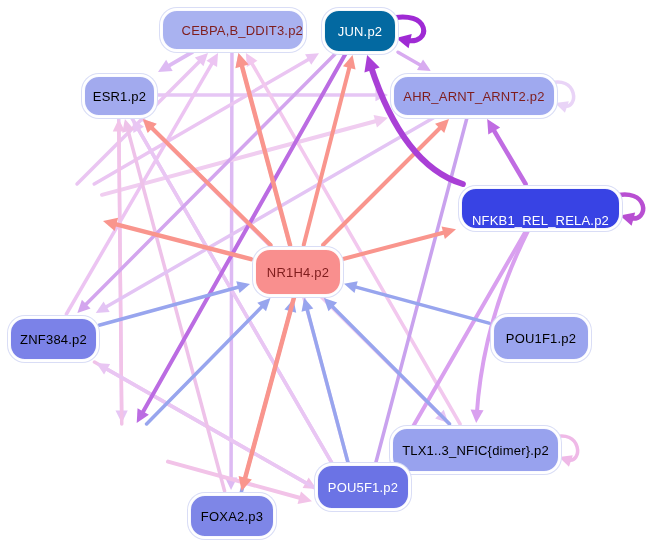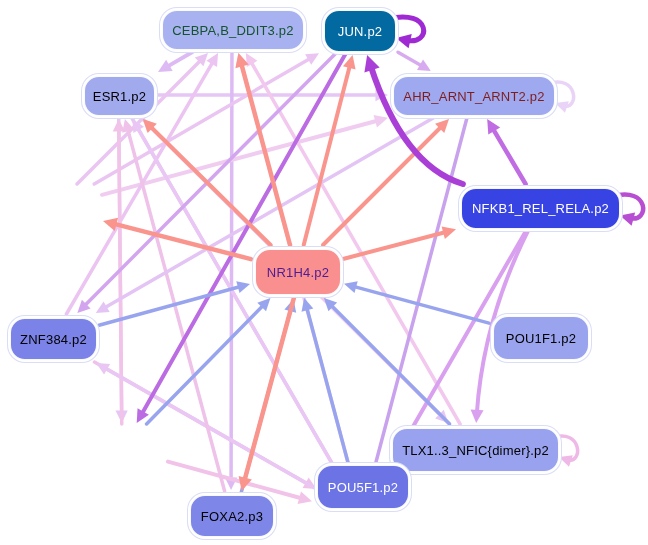--- a/index.html
+++ b/index.html
@@ -102,36 +102,36 @@
       <path d="M388,19 C432,8 432,46 405.9082986608671,40.20184414685936" stroke="#9f2ad4" stroke-width="5" fill="none" stroke-linecap="round"></path>
       <polygon points="396,38 408.58196655348206,48.222847824704175 411.7274581918525,34.068135452036856" fill="#9f2ad4"></polygon>
       <path d="M612,196.5 C650,185.5 650,223.5 629.3676477394341,217.99803939718242" stroke="#b84fd2" stroke-width="4.5" fill="none" stroke-linecap="round"></path>
       <polygon points="620,215.5 631.6109231908749,225.71149292001917 635.1537846360795,212.42576250050206" fill="#b84fd2"></polygon>
       <path d="M547,84 C579,73 579,111 563.3341827733738,105.77806092445792" stroke="#e9d4f7" stroke-width="3.5" fill="none" stroke-linecap="round"></path>
       <polygon points="555,103 564.9690803236808,112.77934366407071 568.8428704573871,101.15797326295193" fill="#e9d4f7"></polygon>
       <path d="M551,438 C583,427 583,465 567.3341827733738,459.7780609244579" stroke="#efb9e7" stroke-width="3.5" fill="none" stroke-linecap="round"></path>
       <polygon points="559,457 568.9690803236808,466.7793436640707 572.8428704573871,455.1579732629519" fill="#efb9e7"></polygon>
     </svg>
 
-<div class="node" style="left: 162px; top: 10px; width: 140px; height: 38px; background: rgb(169, 178, 240); color: #14532d;">
+<div class="node" style="left: 162px; top: 10px; width: 140px; height: 38px; background: rgb(169, 178, 240); color: #7f1d1d; justify-content: flex-end;">
       <span>CEBPA,B_DDIT3.p2</span>
     </div>
     <div class="node" style="left: 324px; top: 10px; width: 70px; height: 40px; background: #0369a1; color: rgb(255, 255, 255);">
       <span>JUN.p2</span>
     </div>
     <div class="node" style="left: 393px; top: 76px; width: 160px; height: 38px; background: rgb(159, 169, 239); color: #7f1d1d;">
       <span>AHR_ARNT_ARNT2.p2</span>
     </div>
     <div class="node" style="left: 84px; top: 76px; width: 69px; height: 38px; background: rgb(162, 170, 238); color: rgb(0, 0, 0);">
       <span>ESR1.p2</span>
     </div>
-    <div class="node" style="left: 461px; top: 188px; width: 157px; height: 39px; background: rgb(56, 67, 228); color: rgb(255, 255, 255);">
+    <div class="node" style="left: 461px; top: 188px; width: 157px; height: 39px; background: rgb(56, 67, 228); color: rgb(255, 255, 255); align-items: flex-end;">
       <span>NFKB1_REL_RELA.p2</span>
     </div>
-    <div class="node" style="left: 255px; top: 249px; width: 84px; height: 44px; background: rgb(249, 143, 142); color: #4c1d95;">
+    <div class="node" style="left: 255px; top: 249px; width: 84px; height: 44px; background: rgb(249, 143, 142); color: #7f1d1d;">
       <span>NR1H4.p2</span>
     </div>
     <div class="node" style="left: 10px; top: 318px; width: 85px; height: 40px; background: rgb(123, 130, 232); color: rgb(0, 0, 0);">
       <span>ZNF384.p2</span>
     </div>
     <div class="node" style="left: 493px; top: 316px; width: 94px; height: 42px; background: rgb(154, 164, 238); color: rgb(0, 0, 0);">
       <span>POU1F1.p2</span>
     </div>
     <div class="node" style="left: 392px; top: 428px; width: 165px; height: 42px; background: rgb(152, 162, 238); color: rgb(0, 0, 0);">
       <span>TLX1..3_NFIC{dimer}.p2</span>

